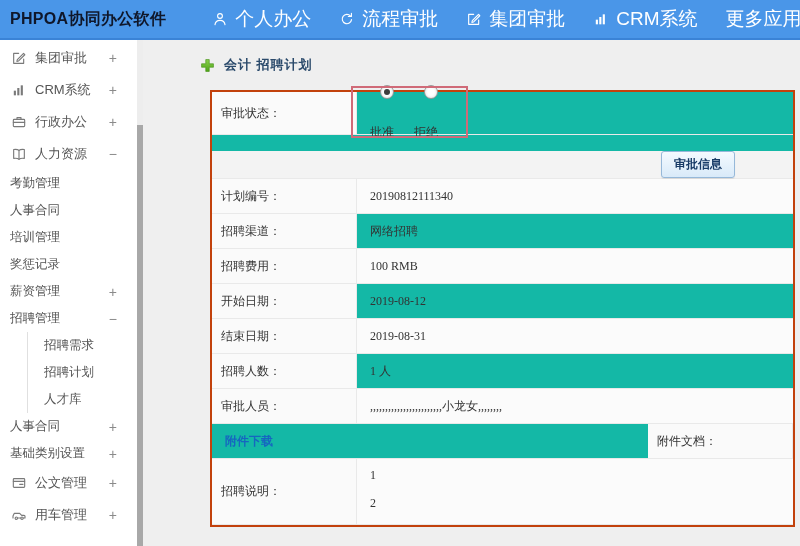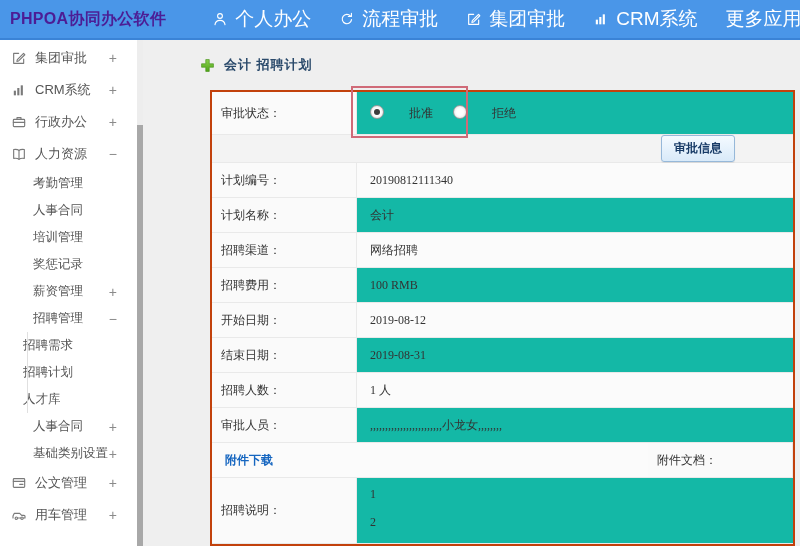--- a/index.html
+++ b/index.html
@@ -2,35 +2,35 @@
 <html style="--header-bg: #4a96e8; --header-border: #3a83d6; --content-bg: #efefef; --sidebar-text: #555555; --title-color: #2b4a6b; --link-color: #1666c0; --highlight-border: #d06a78; --button-bg-top: #f4faff; --button-bg-bottom: #d9eaf9; --button-border: #96b8d9; --button-text: #173a66;"><head>
 <meta charset="utf-8">
 <style>
   html,body{margin:0;padding:0;}
   body{font-family:"Liberation Sans","DejaVu Sans",sans-serif;background:#fff;}
   .app{position:relative;width:800px;height:546px;overflow:hidden;background:var(--content-bg,#efefef);font-size:12px;color:#333;}
 
   
   .topbar{position:absolute;top:0;left:0;right:0;height:38px;background:var(--header-bg,#4a96e8);
           border-bottom:2px solid var(--header-border,#3a83d6);display:flex;align-items:center;}
-  .logo{margin-left:10px;width:182px;font-size:16px;font-weight:bold;color:#4c1d95;letter-spacing:.3px;white-space:nowrap;}
+  .logo{margin-left:10px;width:182px;font-size:16px;font-weight:bold;color:#0f172a;letter-spacing:.3px;white-space:nowrap;}
   .hamburger{width:20px;height:14px;margin-left:12px;display:flex;flex-direction:column;justify-content:space-between;cursor:pointer;}
   .hamburger i{display:block;height:2.6px;background:#fff;border-radius:1px;}
   .topnav{display:flex;align-items:center;margin-left:34px;gap:28px;color:#fff;font-size:19px;}
   .nav-item{display:flex;align-items:center;gap:7px;cursor:pointer;white-space:nowrap;}
   .icn{width:16px;height:16px;flex:0 0 auto;}
   .nav-item .caret{width:11px;height:11px;margin-left:4px;}
 
   
   .sidebar{position:absolute;top:40px;left:0;width:137px;bottom:0;background:#fff;padding-top:2px;overflow:hidden;}
   .side-item{display:flex;align-items:center;color:var(--sidebar-text,#555);cursor:pointer;box-sizing:border-box;}
   .side-item .icn{color:#7a7a7a;margin-right:8px;}
   .lvl1{height:32px;padding-left:11px;font-size:13px;}
-  .lvl2{height:27px;padding-left:33px;font-size:12.5px;}
-  .lvl3{height:27px;padding-left:23px;font-size:12.5px;position:relative;}
+  .lvl2{height:27px;padding-left:10px;font-size:12.5px;}
+  .lvl3{height:27px;padding-left:44px;font-size:12.5px;position:relative;}
   .lvl3::before{content:'';position:absolute;left:27px;top:0;bottom:0;width:1px;background:#e0e0e0;}
   .expander{margin-left:auto;margin-right:20px;color:#8a8a8a;font-size:14px;line-height:1;}
   .side-scroll{position:absolute;top:40px;left:137px;width:6px;bottom:0;background:#ededed;}
   .side-scroll .thumb{position:absolute;left:0;width:6px;top:85px;bottom:0;background:#a8a8a8;}
 
   
   .content{position:absolute;left:143px;top:40px;right:0;bottom:0;background:var(--content-bg,#efefef);}
   .title-row{display:flex;align-items:center;gap:9px;margin:16px 0 16px 57px;}
   .plus{width:15px;height:15px;cursor:pointer;}
   .page-title{font-weight:bold;font-size:13px;color:var(--title-color,#2b4a6b);letter-spacing:1px;}
@@ -40,27 +40,27 @@
   .cell{box-sizing:border-box;}
   .cell.label{width:145px;flex:0 0 145px;background:#fafafa;border-right:1px solid #e9e9e9;
               display:flex;align-items:center;padding-left:9px;color:#333;}
   .cell.value{flex:1;display:flex;align-items:center;padding-left:13px;color:#333;}
   .trow.f{height:35px;}
   .trow.f:nth-child(odd) .cell.value{background:#fbfbfb;}
   .trow.approval{height:43px;}
   .trow.tall{height:66px;}
   .trow.tall .cell.value{align-items:flex-start;padding-top:2px;}
   .trow.tall .val{white-space:pre-line;line-height:28px;}
-  .btnrow{height:28px;background:#f3f3f3;border-bottom:1px solid #e9e9e9;display:flex;align-items:center;justify-content:flex-end;padding-right:58px;box-sizing:border-box;}
+  .btnrow{height:28px;background:#f3f3f3;border-bottom:1px solid #e9e9e9;display:flex;align-items:center;justify-content:flex-end;padding-right:58px;box-sizing:border-box;margin-top:16px;}
   .approve-btn{background:linear-gradient(var(--button-bg-top,#f4faff),var(--button-bg-bottom,#d9eaf9));
                border:1px solid var(--button-border,#96b8d9);border-radius:3px;color:var(--button-text,#173a66);
                font-weight:bold;font-size:12px;font-family:inherit;padding:4px 12px;cursor:pointer;box-shadow:0 1px 1px rgba(0,0,0,.08);}
   .red-box{position:absolute;left:139px;top:-6px;width:113px;height:48px;border:2px solid var(--highlight-border,#d06a78);z-index:3;pointer-events:none;}
 
-  .radio-opt{display:flex;align-items:flex-start;gap:25px;margin-right:20px;cursor:pointer;}
+  .radio-opt{display:flex;align-items:flex-end;gap:25px;margin-right:20px;cursor:pointer;flex-direction:column;}
   .radio{width:12px;height:12px;border-radius:50%;border:1px solid #9a9a9a;background:radial-gradient(#fff 40%,#ddd);position:relative;flex:0 0 auto;}
   .radio.checked::after{content:'';position:absolute;left:3px;top:3px;width:6px;height:6px;border-radius:50%;background:#3d3d3d;}
   .link{color:var(--link-color,#1666c0);font-weight:bold;text-decoration:none;cursor:pointer;}
 </style>
 </head>
 <body>
 
 <div class="app">
 
   <header class="topbar">
@@ -243,26 +243,20 @@
       </div>
 
       <div id="fields">
           <div class="trow f">
             <div class="cell label">计划编号：</div>
             <div class="cell value">
               <span class="val">20190812111340</span>
             </div>
           </div>
           <div class="trow f">
-            <div class="cell label">计划名称：</div>
-            <div class="cell value">
-              <span class="val">会计</span>
-            </div>
-          </div>
-          <div class="trow f">
             <div class="cell label">招聘渠道：</div>
             <div class="cell value">
               <span class="val">网络招聘</span>
             </div>
           </div>
           <div class="trow f">
             <div class="cell label">招聘费用：</div>
             <div class="cell value">
               <span class="val">100 RMB</span>
             </div>

